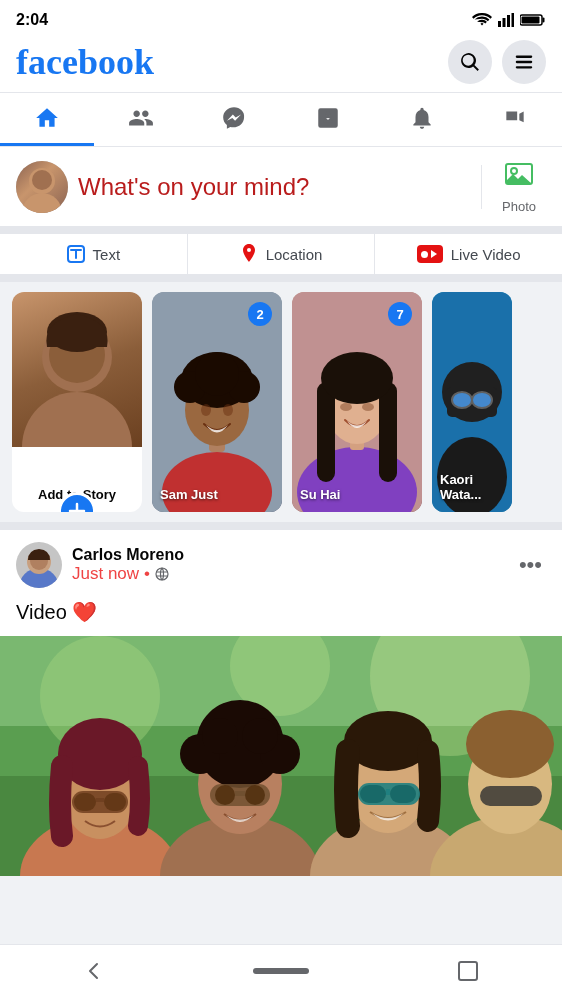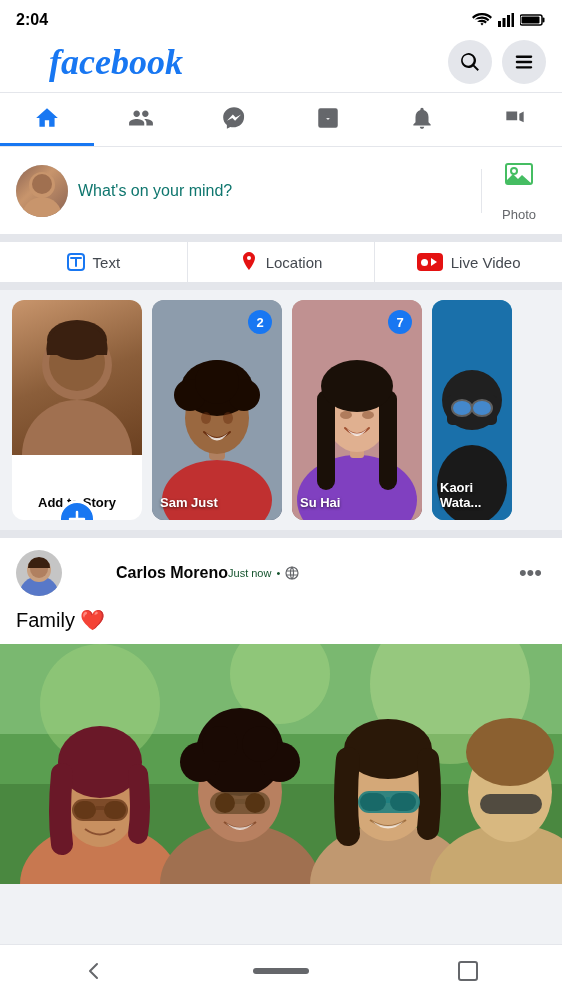--- a/index.html
+++ b/index.html
@@ -40,22 +40,20 @@
       justify-content: space-between;
       align-items: center;
       padding: 4px 16px 8px 16px;
       border-bottom: 1px solid #e4e6eb;
     }
     .fb-logo {
       font-size: 36px;
       font-weight: 900;
       color: #1877f2;
       font-family: Georgia, serif;
-      font-style: italic;
-      margin-left: 33px;
     }
     .header-actions {
       display: flex;
       gap: 10px;
       align-items: center;
     }
     .header-btn {
       width: 44px;
       height: 44px;
       background: #e4e6eb;
@@ -125,35 +123,35 @@
       background: linear-gradient(135deg, #8B6352 0%, #C8956C 40%, #8B6352 100%);
       display: flex;
       align-items: center;
       justify-content: center;
       overflow: hidden;
     }
     .composer-input {
       flex: 1;
       background: none;
       border: none;
-      font-size: 16px;
-      color: #0f766e;
+      font-size: 24px;
+      color: #b91c1c;
       cursor: pointer;
       text-align: left;
     }
     .composer-divider {
       width: 1px;
       height: 44px;
       background: #e4e6eb;
     }
     .composer-photo {
       display: flex;
       flex-direction: column;
       align-items: center;
-      gap: 18px;
+      gap: 10px;
       padding: 0 10px;
       cursor: pointer;
     }
     .composer-photo-icon {
       width: 30px;
       height: 30px;
     }
     .composer-photo-label {
       font-size: 13px;
       color: #65676b;
@@ -328,34 +326,33 @@
     }
     .post-avatar {
       width: 46px;
       height: 46px;
       border-radius: 50%;
       overflow: hidden;
       background: #c5c5c5;
     }
     .post-author-info {
       display: flex;
-      flex-direction: row;
-      margin-left: 44px;
+      flex-direction: column;
     }
     .post-author-name {
       font-size: 16px;
       font-weight: 700;
       color: #050505;
     }
     .post-meta {
       display: flex;
       align-items: center;
       gap: 5px;
-      font-size: 11px;
-      color: #14532d;
+      font-size: 17px;
+      color: #ef4444;
     }
     .post-more-btn {
       background: none;
       border: none;
       cursor: pointer;
       padding: 4px;
       color: #65676b;
       font-size: 22px;
       display: flex;
       align-items: center;
@@ -676,21 +673,21 @@
             <circle cx="7" cy="7" r="6" fill="none" stroke="#65676b" stroke-width="1.2"></circle>
             <path d="M7 1 C5 3 5 11 7 13" stroke="#65676b" stroke-width="1.2" fill="none"></path>
             <path d="M7 1 C9 3 9 11 7 13" stroke="#65676b" stroke-width="1.2" fill="none"></path>
             <path d="M1 5h12M1 9h12" stroke="#65676b" stroke-width="1.2"></path>
           </svg>
         </div>
       </div>
     </div>
     <button class="post-more-btn">•••</button>
   </div>
-  <div class="post-text">Family ❤️</div>
+  <div class="post-text">Video ❤️</div>
   <div class="post-image">
     
     <svg width="562" height="240" viewBox="0 0 562 240">
 
       <rect width="562" height="240" fill="#7ab870"></rect>
 
       <rect width="562" height="150" fill="#5a9e50" y="90"></rect>
       <rect width="562" height="100" fill="#4a8840" y="140"></rect>
 
       <circle cx="100" cy="60" r="60" fill="#a8d880" opacity="0.4"></circle>

